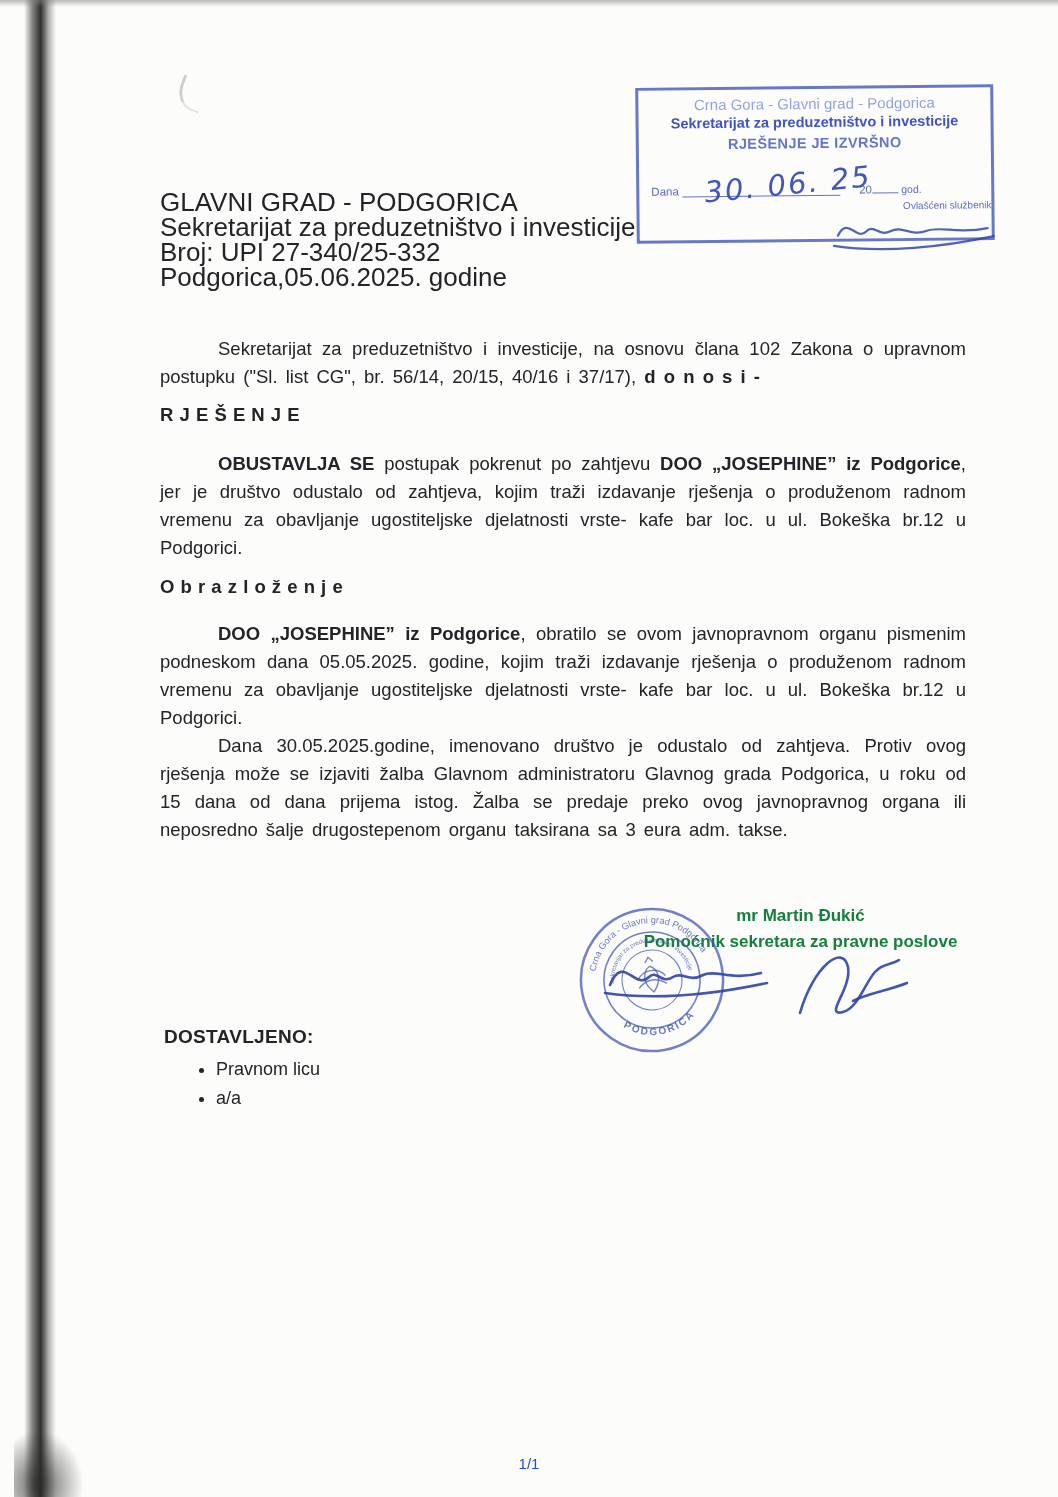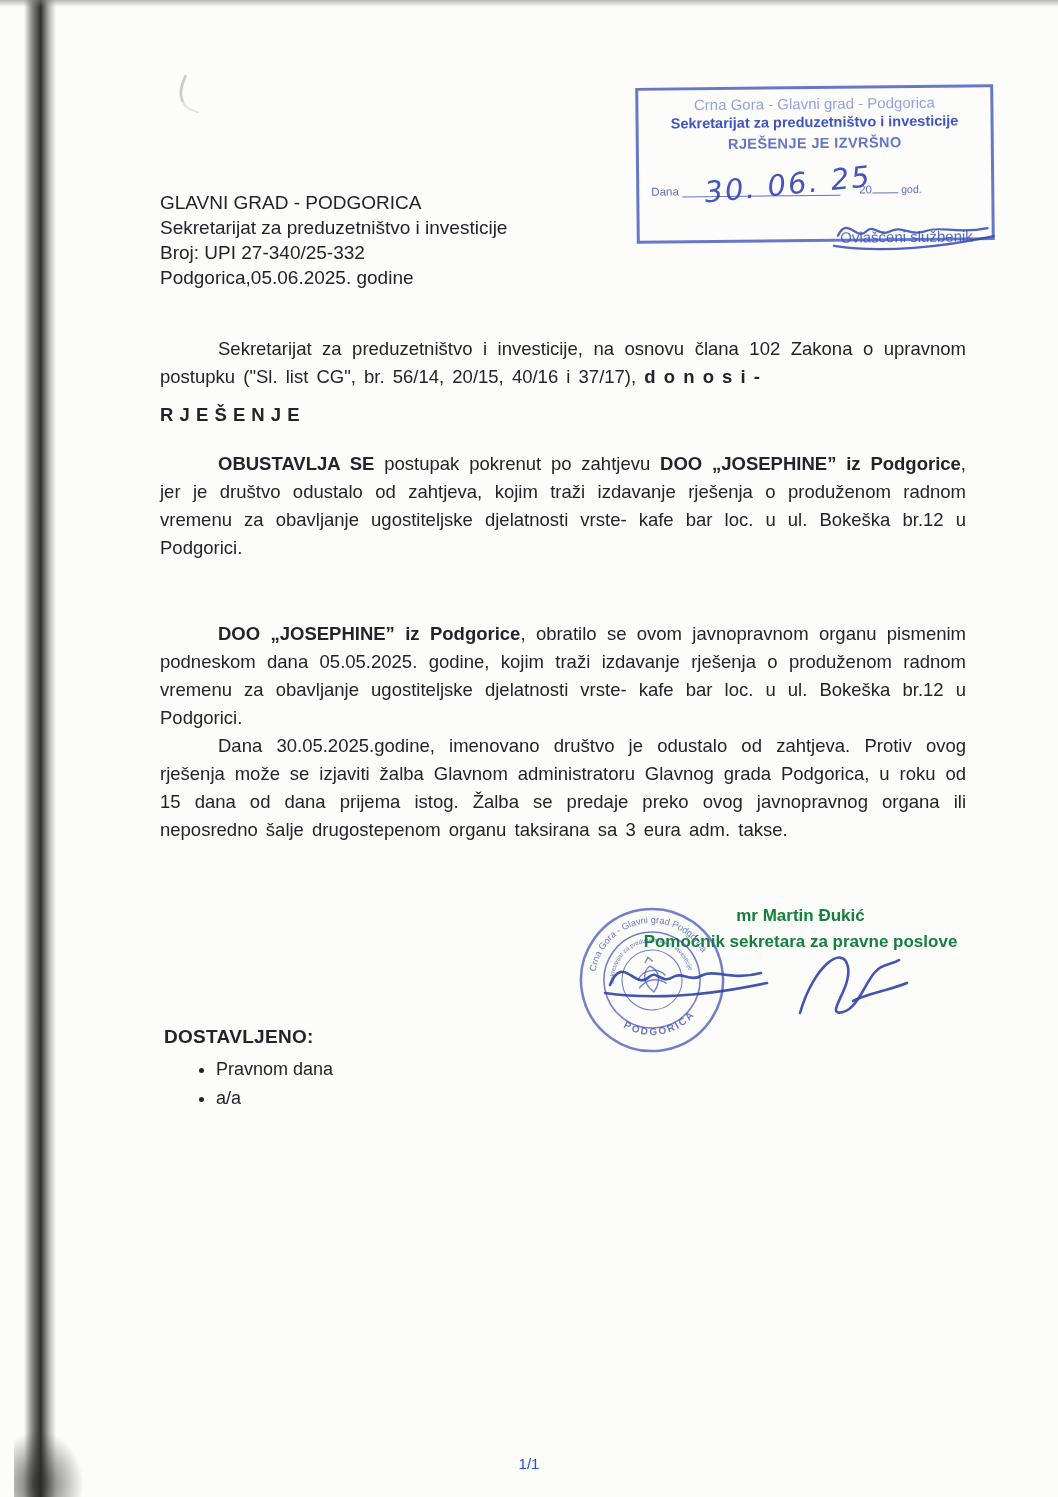--- a/index.html
+++ b/index.html
@@ -26,25 +26,25 @@
   .ts-l1{margin-top:6px;text-align:center;font-size:15px;color:rgba(80,100,205,.6);}
   .ts-l2{text-align:center;font-weight:700;font-size:14.5px;margin-top:2px;color:rgba(55,75,190,.95);}
   .ts-l3{text-align:center;font-weight:700;font-size:14.5px;margin-top:5px;color:rgba(62,82,186,.8);letter-spacing:.4px;}
   .ts-daterow{position:absolute;left:12px;top:92px;font-size:11.5px;white-space:nowrap;color:rgba(62,82,186,.85);}
   .ts-dateline{display:inline-block;width:158px;border-bottom:1.5px solid rgba(62,82,186,.8);position:relative;height:14px;vertical-align:bottom;}
   .ts-hand{position:absolute;left:22px;bottom:-6px;font-size:29px;font-style:italic;color:rgba(48,68,182,.9);
     transform:rotate(-5deg);letter-spacing:2px;white-space:nowrap;font-family:"DejaVu Sans",sans-serif;}
   .ts-20{margin-left:16px;}
   .ts-godline{display:inline-block;width:26px;border-bottom:1.5px solid rgba(62,82,186,.8);height:12px;}
   .ts-god{font-size:10.5px;}
-  .ts-official{position:absolute;right:19px;top:112px;font-size:15px;color:rgba(62,82,186,.85);margin-top:28px;}
+  .ts-official{position:absolute;right:0;top:112px;font-size:10px;color:rgba(62,82,186,.85);}
   .ts-sig{position:absolute;right:-8px;top:120px;width:172px;height:54px;overflow:visible;}
 
   
-  .letterhead{left:160px;top:190px;font-size:19px;line-height:25px;color:#232427;}
+  .letterhead{left:160px;top:190px;font-size:26px;line-height:25px;color:#232427;}
 
   
   .body-copy{font-size:18.5px;line-height:28px;word-spacing:3px;color:#232427;}
   .intro{left:160px;top:335px;width:806px;}
   .title-line{left:160px;top:404px;width:806px;text-align:left;font-weight:700;font-size:18.5px;letter-spacing:.5px;color:#232427;}
   .title2{top:576px;}
   .para-decision{left:160px;top:450px;width:806px;}
   .para-expl{left:160px;top:620px;width:806px;}
 
   
@@ -107,20 +107,21 @@
   </div>
 
   <div class="abs title-line">R J E Š E N J E</div>
 
   <div class="abs body-copy para-decision">
     <p class="just ind">
       <b>OBUSTAVLJA SE</b><span> postupak pokrenut po zahtjevu </span><b>DOO „JOSEPHINE” iz Podgorice</b><span>, jer je društvo odustalo od zahtjeva, kojim traži izdavanje rješenja o produženom radnom vremenu za obavljanje ugostiteljske djelatnosti vrste- kafe bar loc. u ul. Bokeška br.12 u Podgorici.</span>
     </p>
   </div>
 
+  <div class="abs title-line title2">O b r a z l o ž e n j e</div>
 
   <div class="abs body-copy para-expl">
     <p class="just ind">
       <b>DOO „JOSEPHINE” iz Podgorice</b><span>, obratilo se ovom javnopravnom organu pismenim podneskom dana 05.05.2025. godine, kojim traži izdavanje rješenja o produženom radnom vremenu za obavljanje ugostiteljske djelatnosti vrste- kafe bar loc. u ul. Bokeška br.12 u Podgorici.</span>
     </p>
     <p class="just ind">Dana 30.05.2025.godine, imenovano društvo je odustalo od zahtjeva. Protiv ovog rješenja može se izjaviti žalba Glavnom administratoru Glavnog grada Podgorica, u roku od 15 dana od dana prijema istog. Žalba se predaje preko ovog javnopravnog organa ili neposredno šalje drugostepenom organu taksirana sa 3 eura adm. takse.</p>
   </div>
 
   <div class="abs signatory">
     <div>mr Martin Đukić</div>
@@ -156,20 +157,20 @@
       <path d="M 55 60 C 68 28, 80 66, 94 52 C 102 44, 106 60, 118 52 C 128 46, 134 58, 148 50 C 160 44, 176 56, 206 48"></path>
       <path d="M 50 68 C 105 76, 165 68, 212 58"></path>
       <path d="M 245 88 C 258 42, 288 18, 293 42 C 297 64, 268 92, 288 87 C 303 83, 310 58, 320 47 C 328 38, 337 40, 344 35"></path>
       <path d="M 298 76 C 314 68, 332 66, 352 58"></path>
     </g>
   </svg>
 
   <div class="abs dostavljeno">
     <div class="dost-label">DOSTAVLJENO:</div>
     <ul>
-      <li>Pravnom dana</li>
+      <li>Pravnom licu</li>
       <li>a/a</li>
     </ul>
   </div>
 
   <div class="abs pagenum">1/1</div>
 
 </div>
 
 </body></html>

